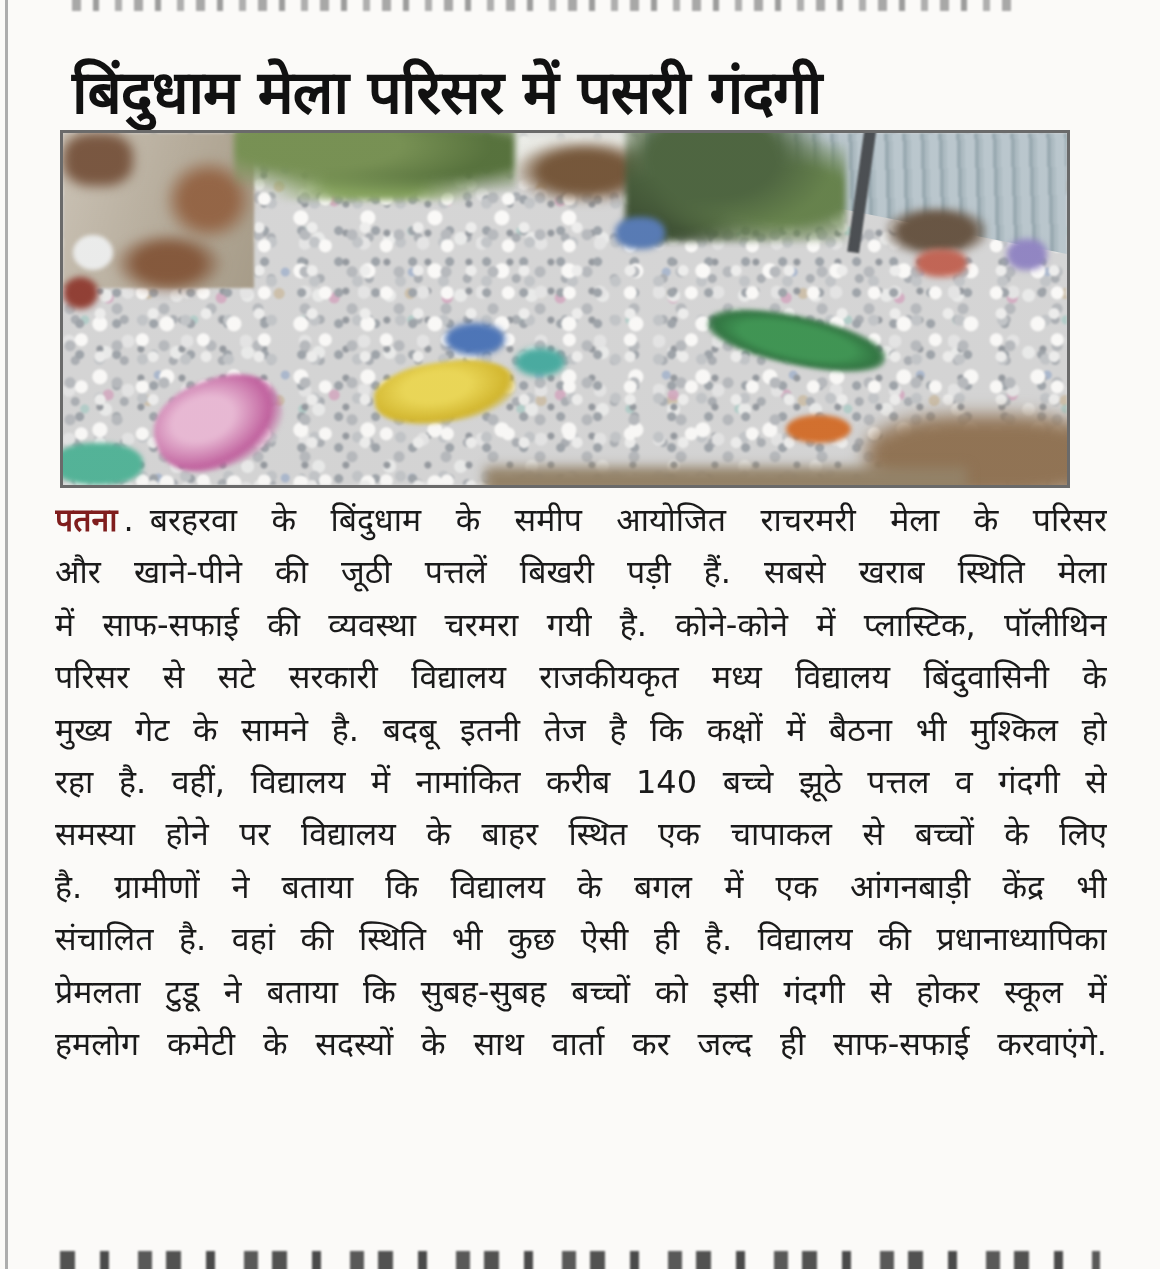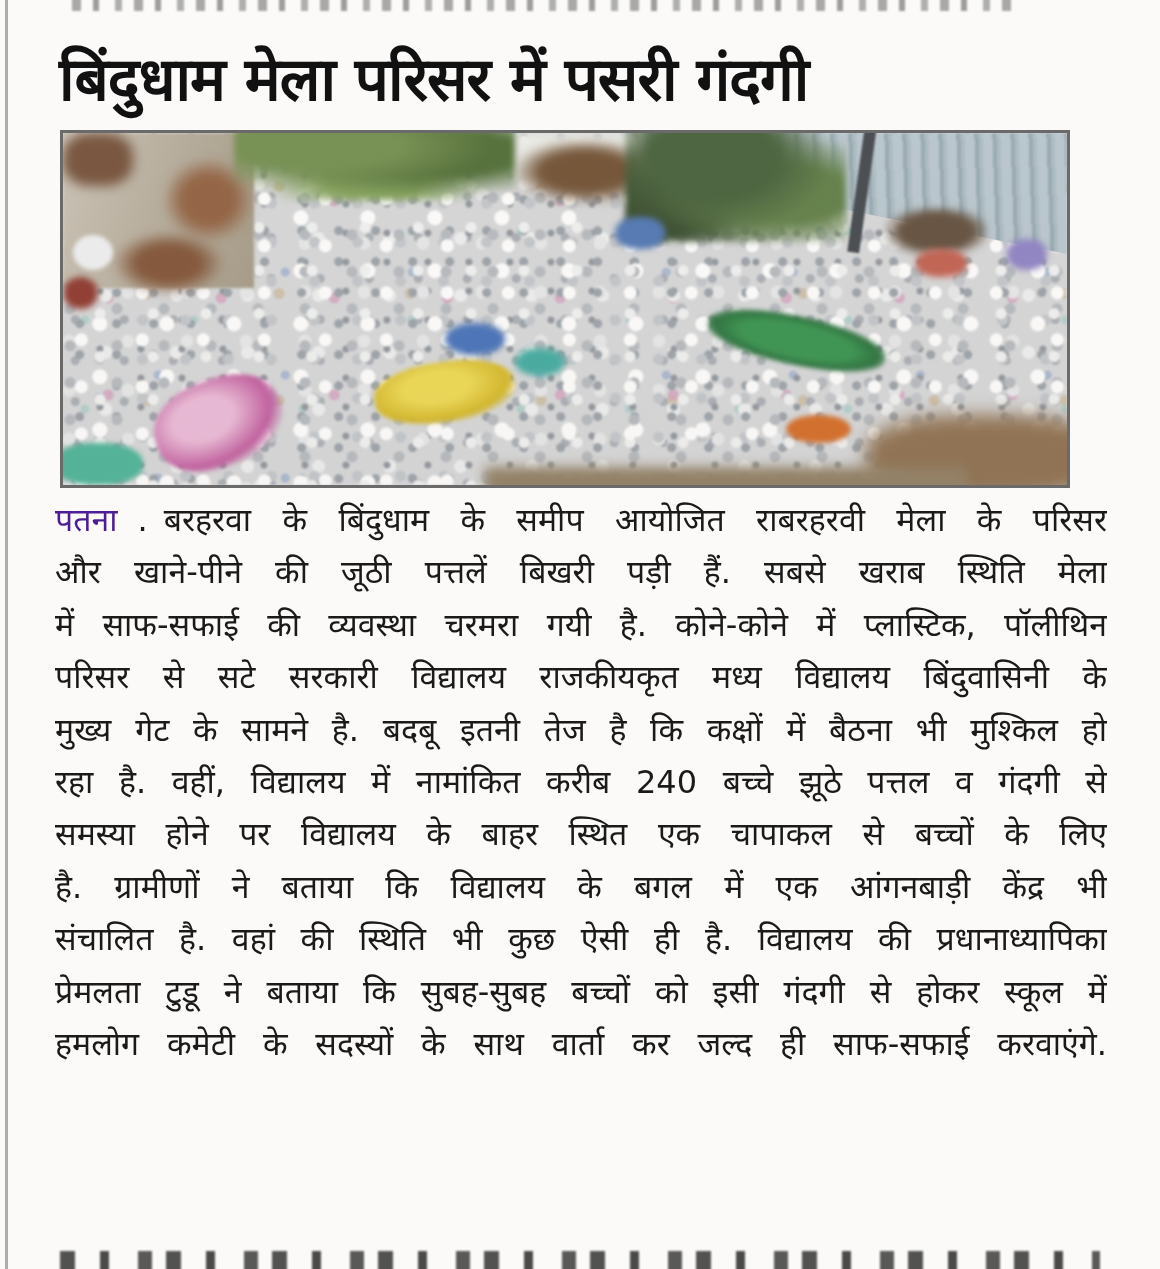--- a/index.html
+++ b/index.html
@@ -28,21 +28,21 @@
   .cropped-bottom{
     position:absolute;left:60px;top:1251px;width:1040px;height:28px;
     background:repeating-linear-gradient(90deg,
       #353535 0 15px,transparent 15px 40px,
       #2c2c2c 40px 49px,transparent 49px 78px,
       #3d3d3d 78px 92px,transparent 92px 106px);
     filter:blur(1.2px);opacity:.85;
   }
   
   .headline{
-    position:absolute;left:55px;top:30px;width:1060px;margin:4px;
+    position:absolute;left:55px;top:30px;width:1060px;margin:17px;
     font-size:60px;line-height:90px;font-weight:bold;
     letter-spacing:-1px;color:#111;white-space:nowrap;
   }
   
   .photo{
     position:absolute;left:60px;top:130px;width:1010px;height:358px;
     margin:0;border:3px solid #6a6a6a;box-sizing:border-box;
     background:#d8d9da;overflow:hidden;
   }
   .photo > div{position:absolute;}
@@ -133,21 +133,21 @@
   .photo-film{inset:0;background:linear-gradient(rgba(214,204,188,.10),rgba(190,182,168,.12));}
   
   .body-text{
     position:absolute;left:55px;top:494px;width:1052px;
     font-size:32px;line-height:52.4px;color:#1a1a1a;
   }
   .line{
     text-align:justify;text-align-last:justify;
     height:52.4px;overflow:hidden;white-space:nowrap;
   }
-  .dateline{font-weight:normal;color:#4c1d95;margin-right:20px;}
+  .dateline{font-weight:bold;color:#7f1d1d;margin-right:6px;}
   .dl-sep{margin-right:16px;}
 </style>
 </head>
 <body>
 
 <div class="page">
 
   <div class="left-rule"></div>
 
   <div class="cropped-top"></div>
@@ -180,27 +180,27 @@
     <div class="purple-scrap"></div>
     <div class="brown-lump"></div>
     <div class="red-scrap-2"></div>
     <div class="dirt-corner"></div>
     <div class="dirt-strip"></div>
     <div class="photo-film"></div>
   </figure>
 
   <div class="body-text">
     <div class="line">
-      <span class="dateline">पतना</span><span class="dl-sep">.</span><span>बरहरवा के बिंदुधाम के समीप आयोजित राबरहरवी मेला के परिसर</span>
+      <span class="dateline">पतना</span><span class="dl-sep">.</span><span>बरहरवा के बिंदुधाम के समीप आयोजित राचरमरी मेला के परिसर</span>
     </div>
     <div class="line">और खाने-पीने की जूठी पत्तलें बिखरी पड़ी हैं. सबसे खराब स्थिति मेला</div>
     <div class="line">में साफ-सफाई की व्यवस्था चरमरा गयी है. कोने-कोने में प्लास्टिक, पॉलीथिन</div>
     <div class="line">परिसर से सटे सरकारी विद्यालय राजकीयकृत मध्य विद्यालय बिंदुवासिनी के</div>
     <div class="line">मुख्य गेट के सामने है. बदबू इतनी तेज है कि कक्षों में बैठना भी मुश्किल हो</div>
-    <div class="line">रहा है. वहीं, विद्यालय में नामांकित करीब 240 बच्चे झूठे पत्तल व गंदगी से</div>
+    <div class="line">रहा है. वहीं, विद्यालय में नामांकित करीब 140 बच्चे झूठे पत्तल व गंदगी से</div>
     <div class="line">समस्या होने पर विद्यालय के बाहर स्थित एक चापाकल से बच्चों के लिए</div>
     <div class="line">है. ग्रामीणों ने बताया कि विद्यालय के बगल में एक आंगनबाड़ी केंद्र भी</div>
     <div class="line">संचालित है. वहां की स्थिति भी कुछ ऐसी ही है. विद्यालय की प्रधानाध्यापिका</div>
     <div class="line">प्रेमलता टुडू ने बताया कि सुबह-सुबह बच्चों को इसी गंदगी से होकर स्कूल में</div>
     <div class="line">हमलोग कमेटी के सदस्यों के साथ वार्ता कर जल्द ही साफ-सफाई करवाएंगे.</div>
   </div>
 
   <div class="cropped-bottom"></div>
 
 </div>

